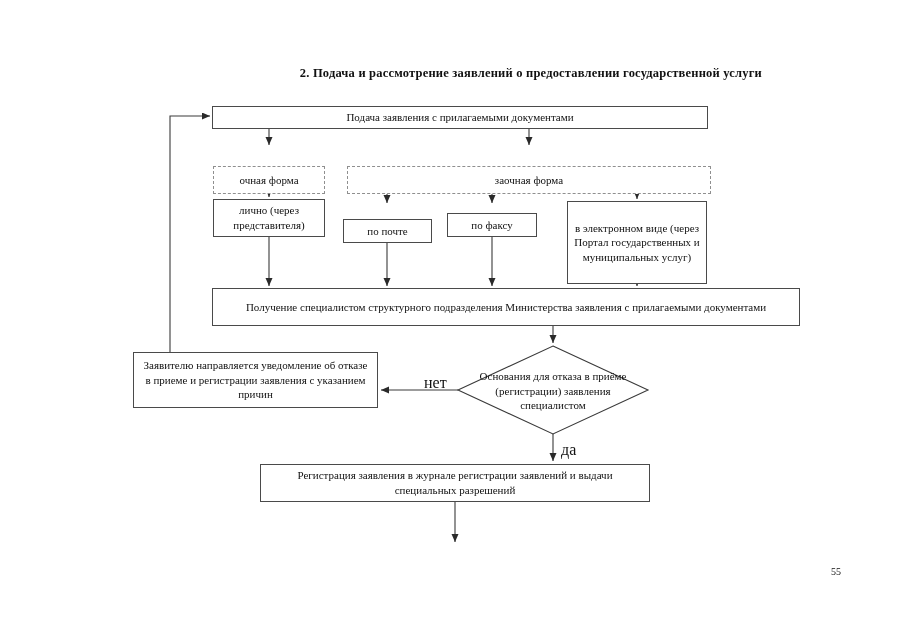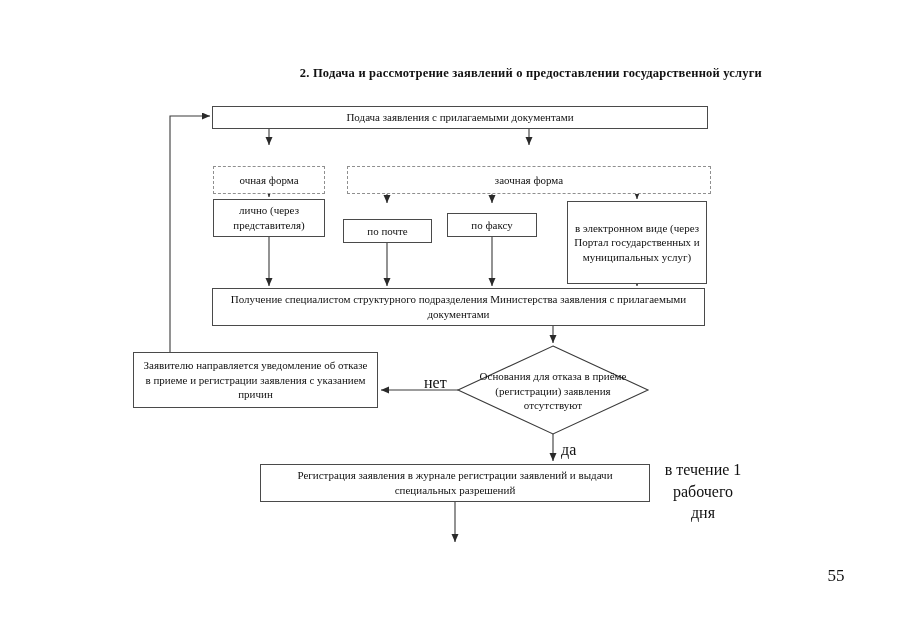--- a/index.html
+++ b/index.html
@@ -5,37 +5,37 @@
   html,body { margin:0; padding:0; }
   body {
     width:905px; height:640px; background:#ffffff;
     font-family:"Liberation Serif","DejaVu Serif",serif; color:#111;
   }
   .page { position:relative; width:905px; height:640px; background:#fff; overflow:hidden; }
   .doc-title {
     position:absolute; left:122px; top:66px; width:640px;
     font-size:12.5px; font-weight:bold; letter-spacing:0.2px;text-align:right;
   }
-  .page-number { position:absolute; left:822px; top:566px; width:28px; text-align:center; font-size:17px; }
+  .page-number { position:absolute; left:822px; top:566px; width:28px; text-align:center; font-size:10px; }
   svg.connectors { position:absolute; left:0; top:0; width:905px; height:640px; }
   .node {
     position:absolute; box-sizing:border-box; background:#fff;
     border:1px solid #4a4a4a; display:flex; align-items:center; justify-content:center;
     text-align:center; font-size:11px; line-height:1.32; padding:2px 6px;
   }
   .node.dashed { border:1px dashed #8f8f8f;margin-top:19px; }
   .node.no-box { border:none; background:transparent; }
   .n-submission   { left:212px; top:106px; width:496px; height:23px; }
   .n-inperson     { left:213px; top:147px; width:112px; height:28px; }
   .n-remote       { left:347px; top:147px; width:364px; height:28px; }
   .n-personally   { left:213px; top:199px; width:112px; height:38px; }
   .n-bymail       { left:343px; top:219px; width:89px;  height:24px; }
   .n-byfax        { left:447px; top:205px; width:90px;  height:24px;margin-top:8px; }
   .n-electronic   { left:567px; top:201px; width:140px; height:83px; }
-  .n-reception    { left:212px; top:288px; width:493px; height:38px; }
+  .n-reception    { left:212px; top:288px; width:588px; height:38px; }
   .n-decision     { left:471px; top:352px; width:164px; height:78px; }
   .n-refusal      { left:133px; top:352px; width:245px; height:56px; }
   .n-registration { left:260px; top:464px; width:390px; height:38px; }
   .lbl { position:absolute; font-size:16px; background:transparent; }
   .lbl-no  { left:424px; top:374px; }
   .lbl-yes { left:561px; top:441px; }
   .lbl-duration { left:660px; top:459px; width:86px; text-align:center; line-height:1.35; }
 </style>
 </head>
 <body>
@@ -105,30 +105,29 @@
 
   <div class="node n-electronic">
     <span>в электронном виде (через Портал государственных и муниципальных услуг)</span>
   </div>
 
   <div class="node n-reception">
     <span>Получение специалистом структурного подразделения Министерства заявления с прилагаемыми документами</span>
   </div>
 
   <div class="node no-box n-decision">
-    <span>Основания для отказа в приёме (регистрации) заявления отсутствуют</span>
+    <span>Основания для отказа в приёме (регистрации) заявления специалистом</span>
   </div>
 
   <div class="node n-refusal">
     <span>Заявителю направляется уведомление об отказе в приеме и регистрации заявления с указанием причин</span>
   </div>
 
   <div class="node n-registration">
     <span>Регистрация заявления в журнале регистрации заявлений и выдачи специальных разрешений</span>
   </div>
 
   <div class="lbl lbl-no">нет</div>
   <div class="lbl lbl-yes">да</div>
-  <div class="lbl lbl-duration">в течение 1 рабочего дня</div>
 
   <div class="page-number">55</div>
 
 </div>
 
 </body></html>

